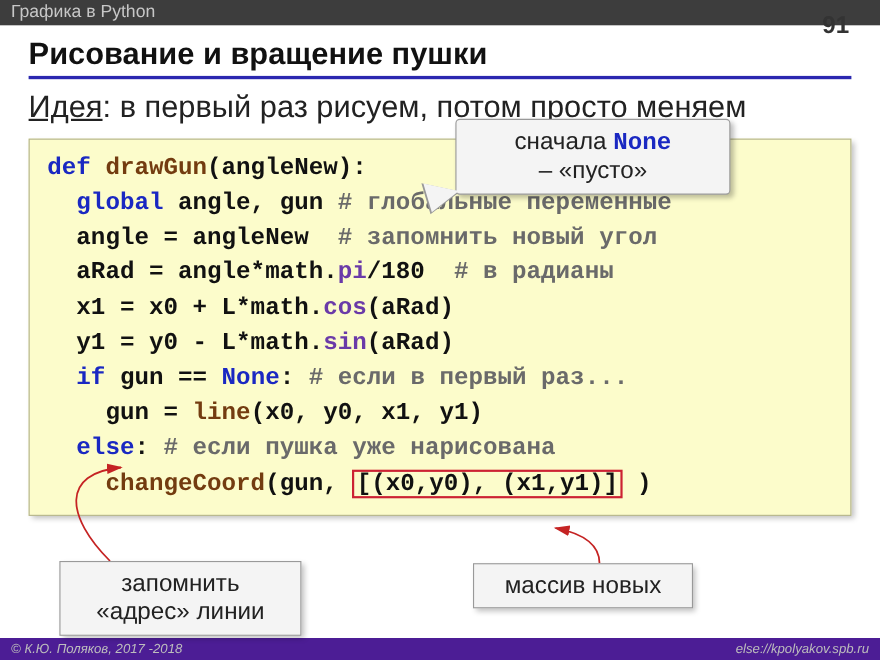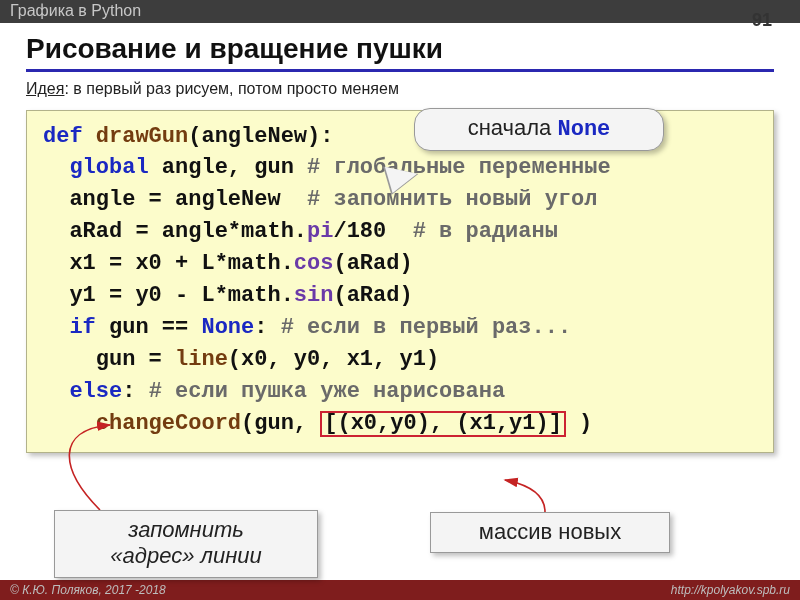--- a/index.html
+++ b/index.html
@@ -11,29 +11,29 @@
     overflow: hidden;
   }
   .topbar {
     background: #3d3d3d;
     color: #c7c7c7;
     font-size: 16px;
     padding: 2px 10px 3px 10px;
     display: flex;
     justify-content: space-between;
   }
-  .pagenum { color: #333; font-weight: bold; font-size: 18px; position: absolute; right: 28px; top: 10px; margin-left: 12px; }
+  .pagenum { color: #333; font-weight: bold; font-size: 22px; position: absolute; right: 28px; top: 10px; margin-left: 12px; }
   .content { padding: 8px 26px 0 26px; position: relative; }
   h1 {
     font-size: 28px; font-weight: bold; color: #111;
     border-bottom: 3px solid #2b28b0;
     padding: 2px 0 4px 0;
     margin-bottom: 6px;
   }
-  .idea { font-size: 16px; color: #222; line-height: 1.35; padding: 0 0 0 0; }
+  .idea { font-size: 28px; color: #222; line-height: 1.35; padding: 0 0 0 0; }
   .idea .lbl { text-decoration: underline; }
   .idea .cont { display:block; padding-left: 48px; }
   .codebox {
     margin-top: 10px;
     background: #fcfccb;
     border: 1px solid #b2b28a;
     box-shadow: 3px 3px 5px rgba(0,0,0,.25);
     padding: 10px 28px 12px 16px;
     font-family: "Courier New", monospace;
     font-size: 22px;
@@ -57,44 +57,44 @@
     border: 1px solid #999;
     box-shadow: 3px 3px 5px rgba(0,0,0,.25);
     padding: 6px 16px 8px 16px;
     font-family: Arial, sans-serif;
     font-size: 22px;
     color: #222;
     text-align: center;
     z-index: 5;
   }
   .callout .kw2 { color: #1a28c2; font-family: "Courier New", monospace; font-weight: bold; }
-  .callout.c-none { top: 108px; left: 414px; width: 250px; border-radius: 16px;}
-  .callout.c-addr { top: 510px; left: 54px; width: 264px; font-style: italic; }
-  .callout.c-arr  { top: 512px; left: 430px; width: 240px; line-height:1.15;}
+  .callout.c-none { top: 108px; left: 414px; width: 250px; border-radius: 4px;}
+  .callout.c-addr { top: 510px; left: 54px; width: 220px; }
+  .callout.c-arr  { top: 512px; left: 430px; width: 200px; line-height:1.15;}
   
   .tail {
     position:absolute; width:0; height:0;
     border-left: 14px solid transparent;
     border-right: 22px solid transparent;
     border-top: 26px solid #999;
     top: 170px; left: 380px; z-index:4;
     transform: rotate(12deg);
   }
   .tail2 {
     position:absolute; width:0; height:0;
     border-left: 13px solid transparent;
     border-right: 20px solid transparent;
     border-top: 24px solid #f4f4f4;
     top: 170px; left: 382px; z-index:6;
     transform: rotate(12deg);
   }
   svg.arrows { position:absolute; left:0; top:0; z-index:3; pointer-events:none; }
   .footer {
     position:absolute; bottom:0; left:0; right:0;
-    background:#7f1d1d; color:#bdbdbd; font-size:12px; font-style:italic;
+    background:#4c1d95; color:#bdbdbd; font-size:12px; font-style:italic;
     padding: 3px 10px;
     display:flex; justify-content:space-between;
   }
 </style>
 </head>
 <body>
 
 <div class="topbar">
   <span>Графика в Python</span>
   <span></span>
@@ -115,20 +115,21 @@
 <span>  </span><span>x1 = x0 + L*math.</span><span class="mc">cos</span><span>(aRad)</span>
 <span>  </span><span>y1 = y0 - L*math.</span><span class="mc">sin</span><span>(aRad)</span>
 <span>  </span><span class="kw">if</span><span> gun == </span><span class="cn">None</span><span>: </span><span class="cm"># если в первый раз...</span>
 <span>    </span><span>gun = </span><span class="fn">line</span><span>(x0, y0, x1, y1)</span>
 <span>  </span><span class="kw">else</span><span>: </span><span class="cm"># если пушка уже нарисована</span>
 <span>    </span><span class="fn">changeCoord</span><span>(gun, </span><span class="hlbox">[(x0,y0), (x1,y1)]</span><span> )</span></div>
 </div>
 
 <div class="callout c-none">
   <span>сначала </span><span class="kw2">None</span><br>
+  <span>– «пусто»</span>
 </div>
 <div class="tail"></div>
 <div class="tail2"></div>
 
 <div class="callout c-addr">
   <span>запомнить</span><br>
   <span>«адрес» линии</span>
 </div>
 
 <div class="callout c-arr">
@@ -142,14 +143,14 @@
     </marker>
   </defs>
 
   <path d="M 100 510 C 60 470, 55 430, 110 425" stroke="#c52323" stroke-width="1.6" fill="none" marker-end="url(#ah)"></path>
 
   <path d="M 545 512 C 545 495, 530 485, 505 480" stroke="#c52323" stroke-width="1.6" fill="none" marker-end="url(#ah)"></path>
 </svg>
 
 <div class="footer">
   <span>© К.Ю. Поляков, 2017 -2018</span>
-  <span>http://kpolyakov.spb.ru</span>
+  <span>else://kpolyakov.spb.ru</span>
 </div>
 
 </body></html>

